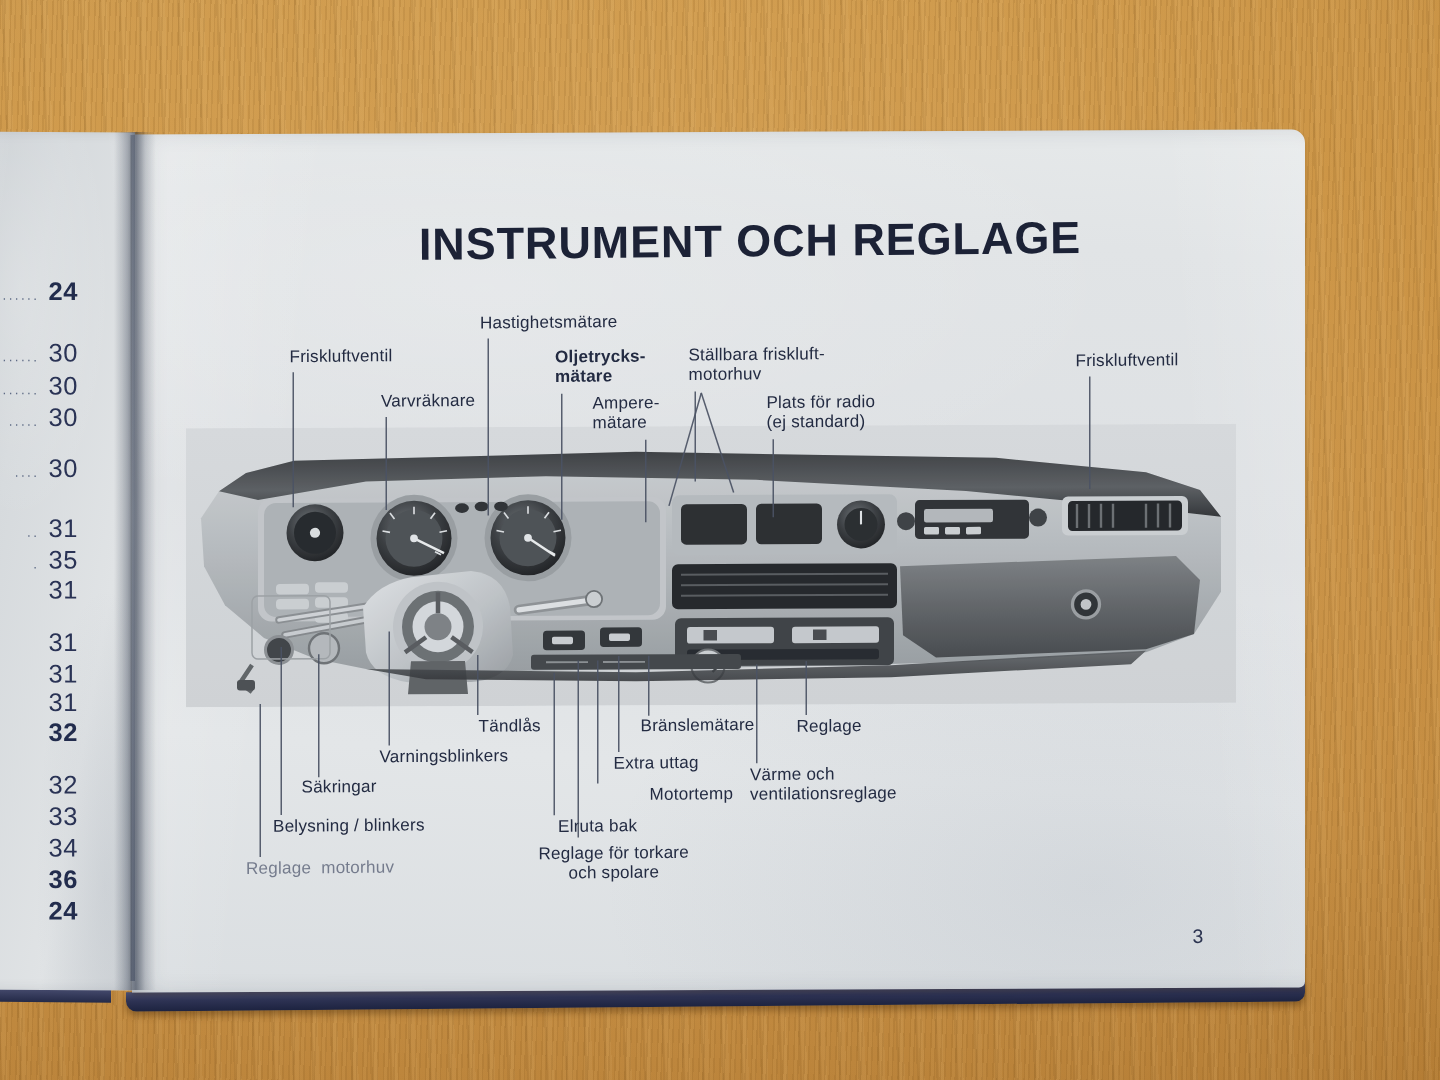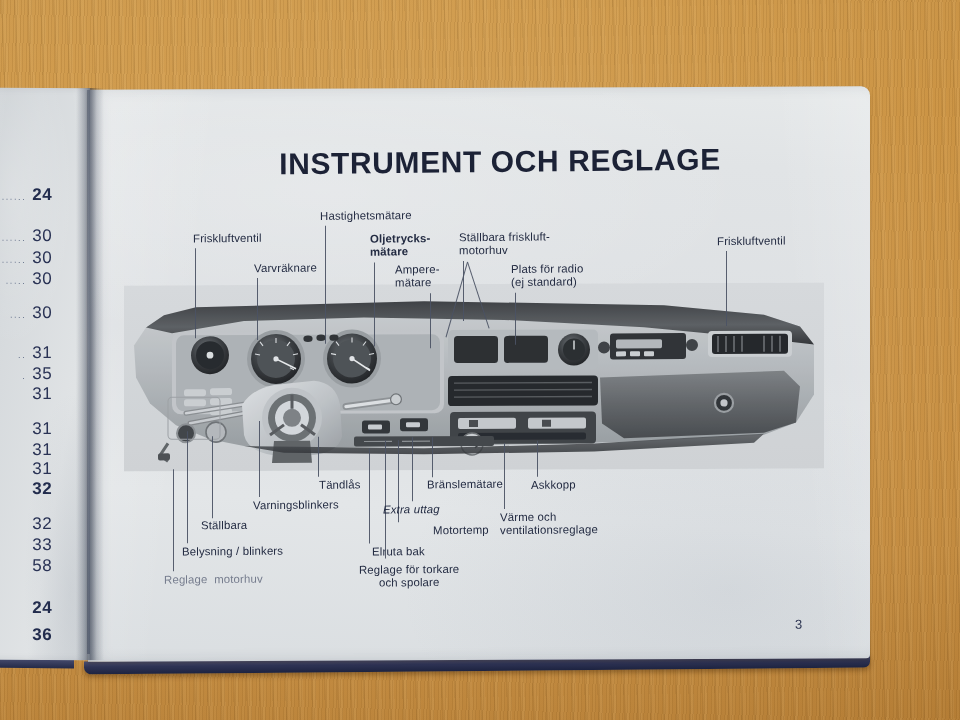--- a/index.html
+++ b/index.html
@@ -216,23 +216,23 @@
         <div class="toc-row" style="top: 426px;">
           <span class="toc-dots"></span>
           <span class="toc-num">32</span>
         </div>
         <div class="toc-row" style="top: 447px;">
           <span class="toc-dots"></span>
           <span class="toc-num">33</span>
         </div>
         <div class="toc-row" style="top: 468px;">
           <span class="toc-dots"></span>
-          <span class="toc-num">58</span>
-        </div>
-        <div class="toc-row" style="top: 489px; margin-top: 48px;">
+          <span class="toc-num">34</span>
+        </div>
+        <div class="toc-row" style="top: 489px;">
           <span class="toc-dots"></span>
           <span class="toc-num bold">36</span>
         </div>
         <div class="toc-row" style="top: 510px;">
           <span class="toc-dots"></span>
           <span class="toc-num bold">24</span>
         </div>
       </div>
   </div>
 
@@ -471,41 +471,41 @@
           <div class="ld" style="left: 427px; top: 205px; width: 1.3px; height: 52px;"></div>
           <div class="lbl" style="left: 423px; top: 175px;">Plats för radio
 (ej standard)</div>
           <div class="ld" style="left: 638px; top: 164px; width: 1.3px; height: 75px;"></div>
           <div class="lbl" style="left: 629px; top: 148px;">Friskluftventil</div>
           <div class="ld" style="left: 230px; top: 348px; width: 1.3px; height: 40px;"></div>
           <div class="lbl" style="left: 231px; top: 390px;">Tändlås</div>
           <div class="ld" style="left: 171px; top: 332px; width: 1.3px; height: 76px;"></div>
           <div class="lbl" style="left: 165px; top: 410px;">Varningsblinkers</div>
           <div class="ld" style="left: 124px; top: 347px; width: 1.3px; height: 82px;"></div>
-          <div class="lbl" style="left: 113px; top: 430px;">Ställbara</div>
+          <div class="lbl" style="left: 113px; top: 430px;">Säkringar</div>
           <div class="ld" style="left: 99px; top: 342px; width: 1.3px; height: 112px;"></div>
           <div class="lbl" style="left: 94px; top: 456px;">Belysning / blinkers</div>
           <div class="ld" style="left: 85px; top: 380px; width: 1.3px; height: 102px;"></div>
           <div class="lbl faded" style="left: 76px; top: 484px;">Reglage  motorhuv</div>
           <div class="ld" style="left: 281px; top: 360px; width: 1.3px; height: 95px;"></div>
           <div class="lbl" style="left: 284px; top: 457px;">Elruta bak</div>
           <div class="ld" style="left: 297px; top: 352px; width: 1.3px; height: 118px;"></div>
           <div class="lbl" style="left: 271px; top: 475px; text-align: center;">Reglage för torkare
 och spolare</div>
           <div class="ld" style="left: 310px; top: 352px; width: 1.3px; height: 82px;"></div>
           <div class="lbl" style="left: 305px; top: 436px; padding-left: 40px;">Motortemp</div>
           <div class="ld" style="left: 324px; top: 349px; width: 1.3px; height: 64px;"></div>
-          <div class="lbl" style="left: 295px; top: 415px; font-style: italic;">Extra uttag</div>
+          <div class="lbl" style="left: 321px; top: 415px;">Extra uttag</div>
           <div class="ld" style="left: 344px; top: 349px; width: 1.3px; height: 40px;"></div>
           <div class="lbl" style="left: 339px; top: 390px;">Bränslemätare</div>
           <div class="ld" style="left: 416px; top: 355px; width: 1.3px; height: 66px;"></div>
           <div class="lbl" style="left: 412px; top: 423px;">Värme och
 ventilationsreglage</div>
           <div class="ld" style="left: 449px; top: 353px; width: 1.3px; height: 36px;"></div>
-          <div class="lbl" style="left: 443px; top: 391px;">Askkopp</div>
+          <div class="lbl" style="left: 443px; top: 391px;">Reglage</div>
           <div class="ld" style="left: 379px; top: 174px; width: 1.3px; height: 70px; transform: rotate(-18deg);"></div>
           <div class="ld" style="left: 379px; top: 174px; width: 1.3px; height: 78px; transform: rotate(16deg);"></div>
         </div>
 
       <div id="pagenum">3</div>
     </div>
   </div>
 
   <div id="gutter"></div>
   <div id="gutter-fold"></div>

